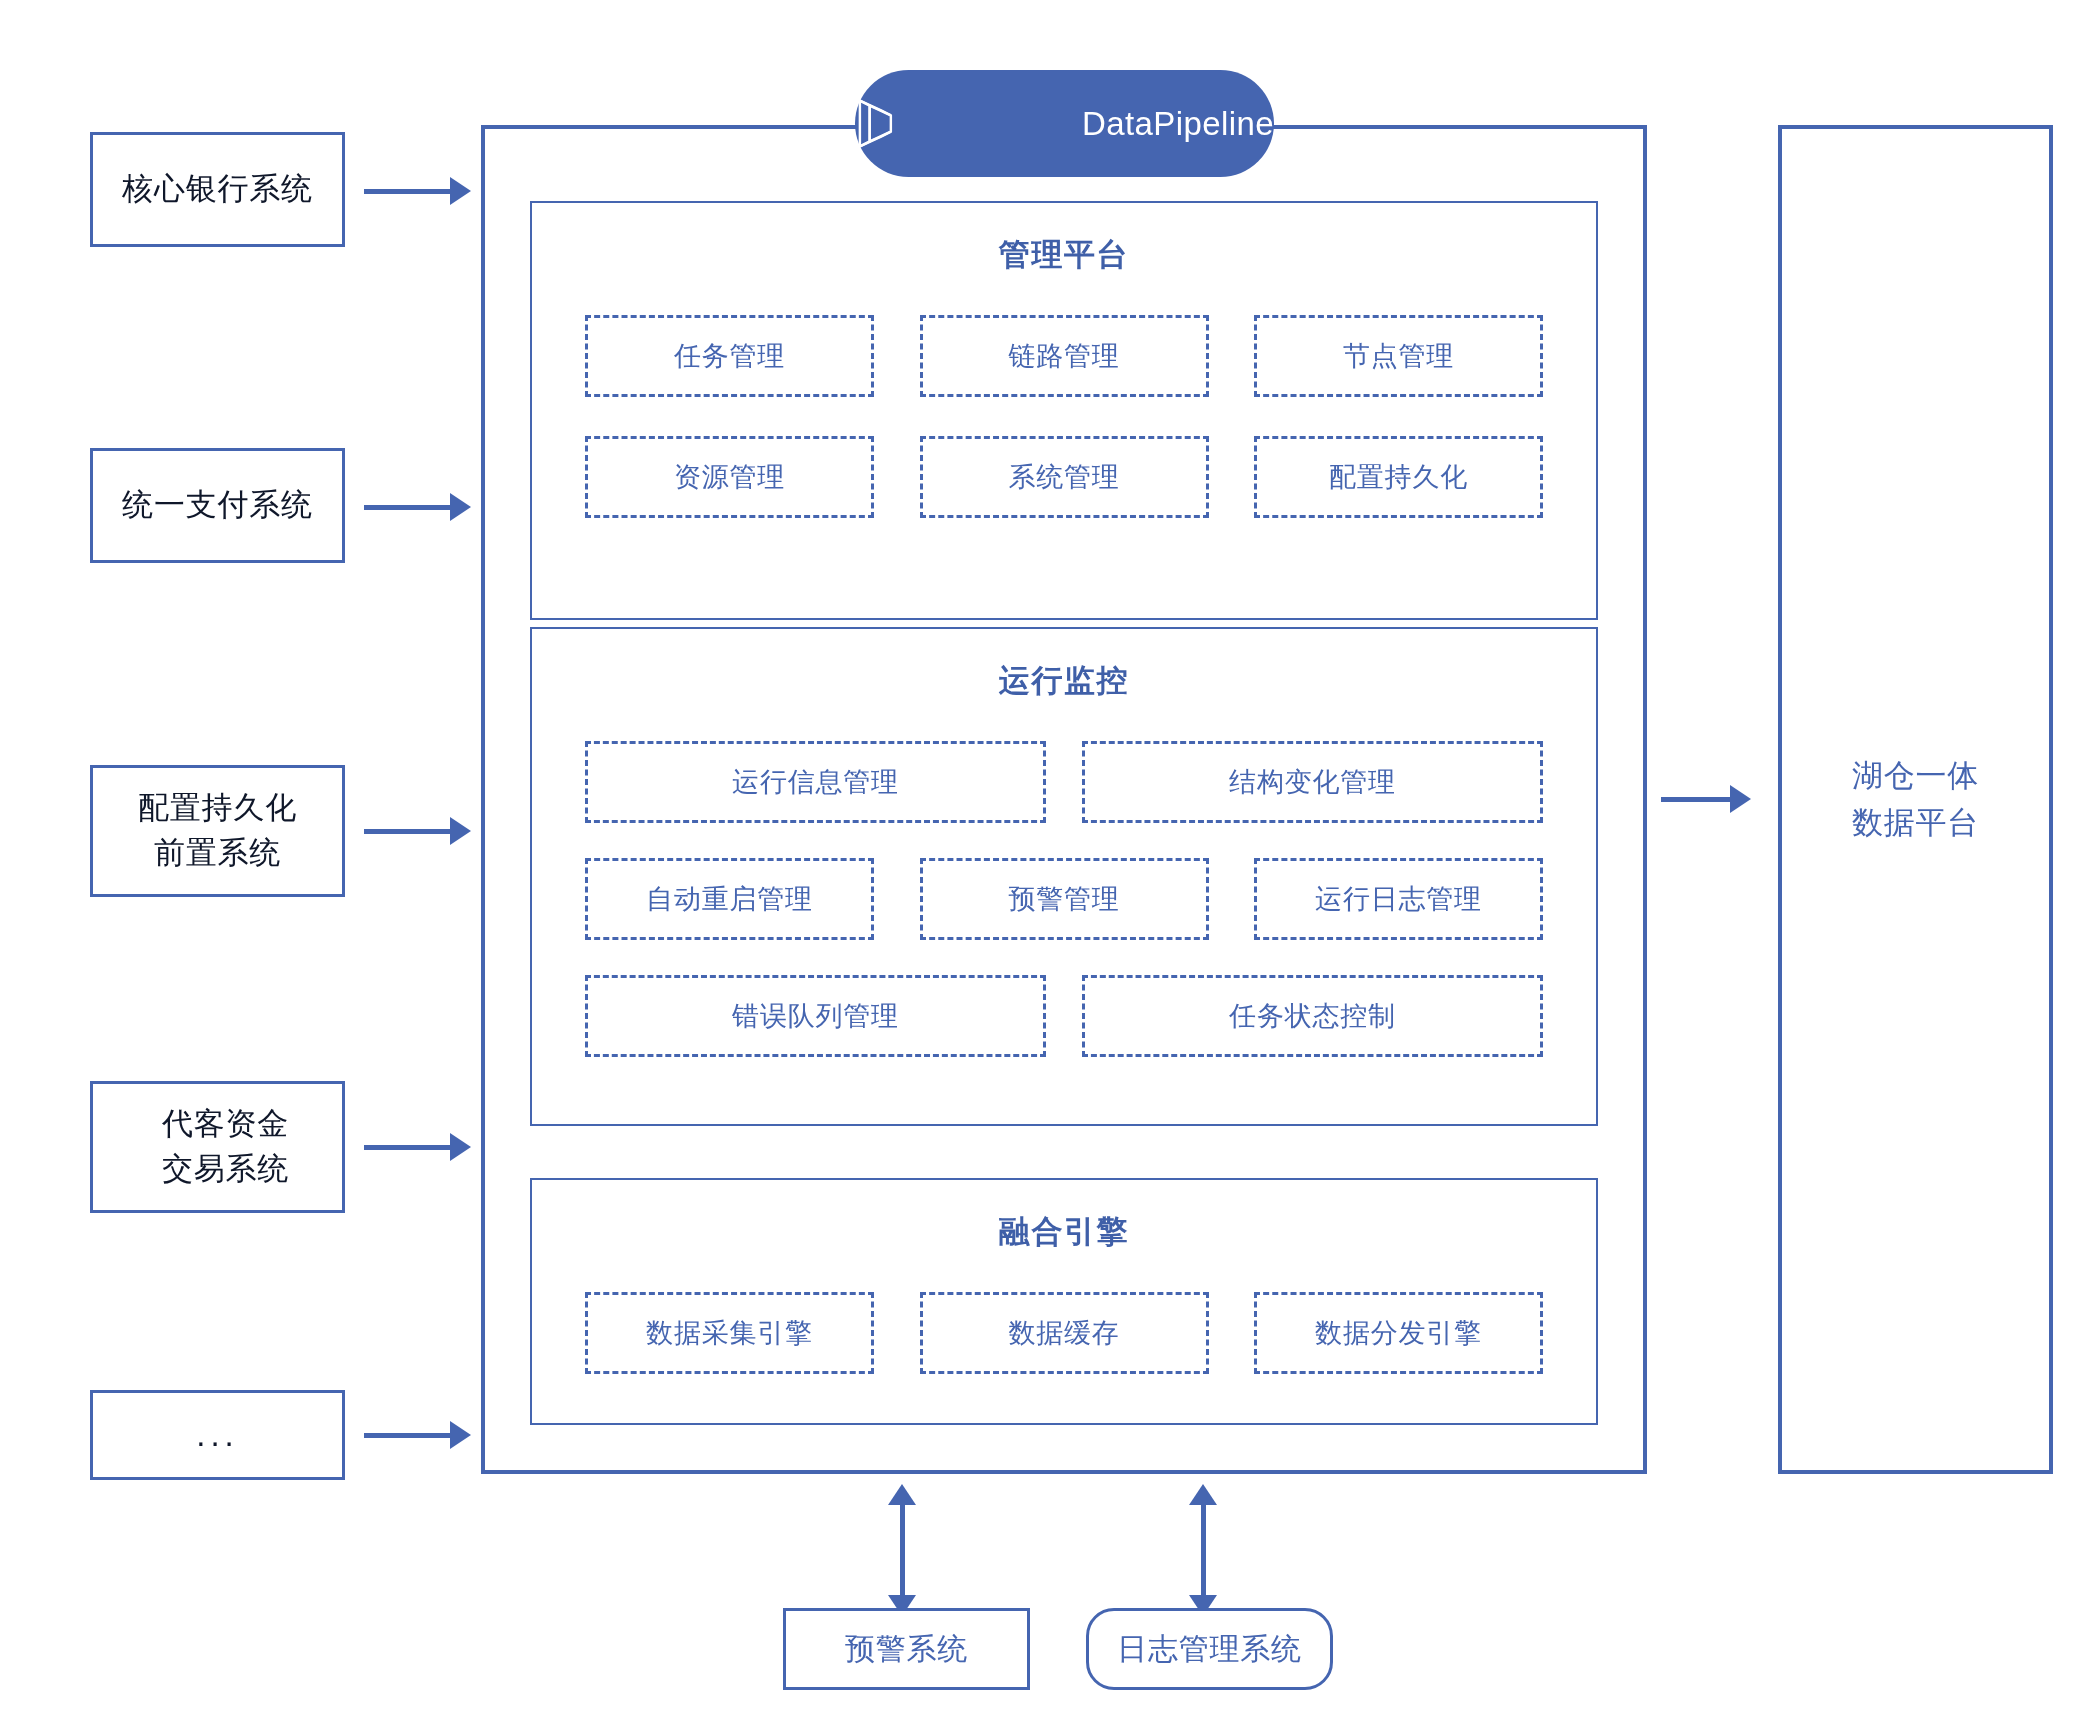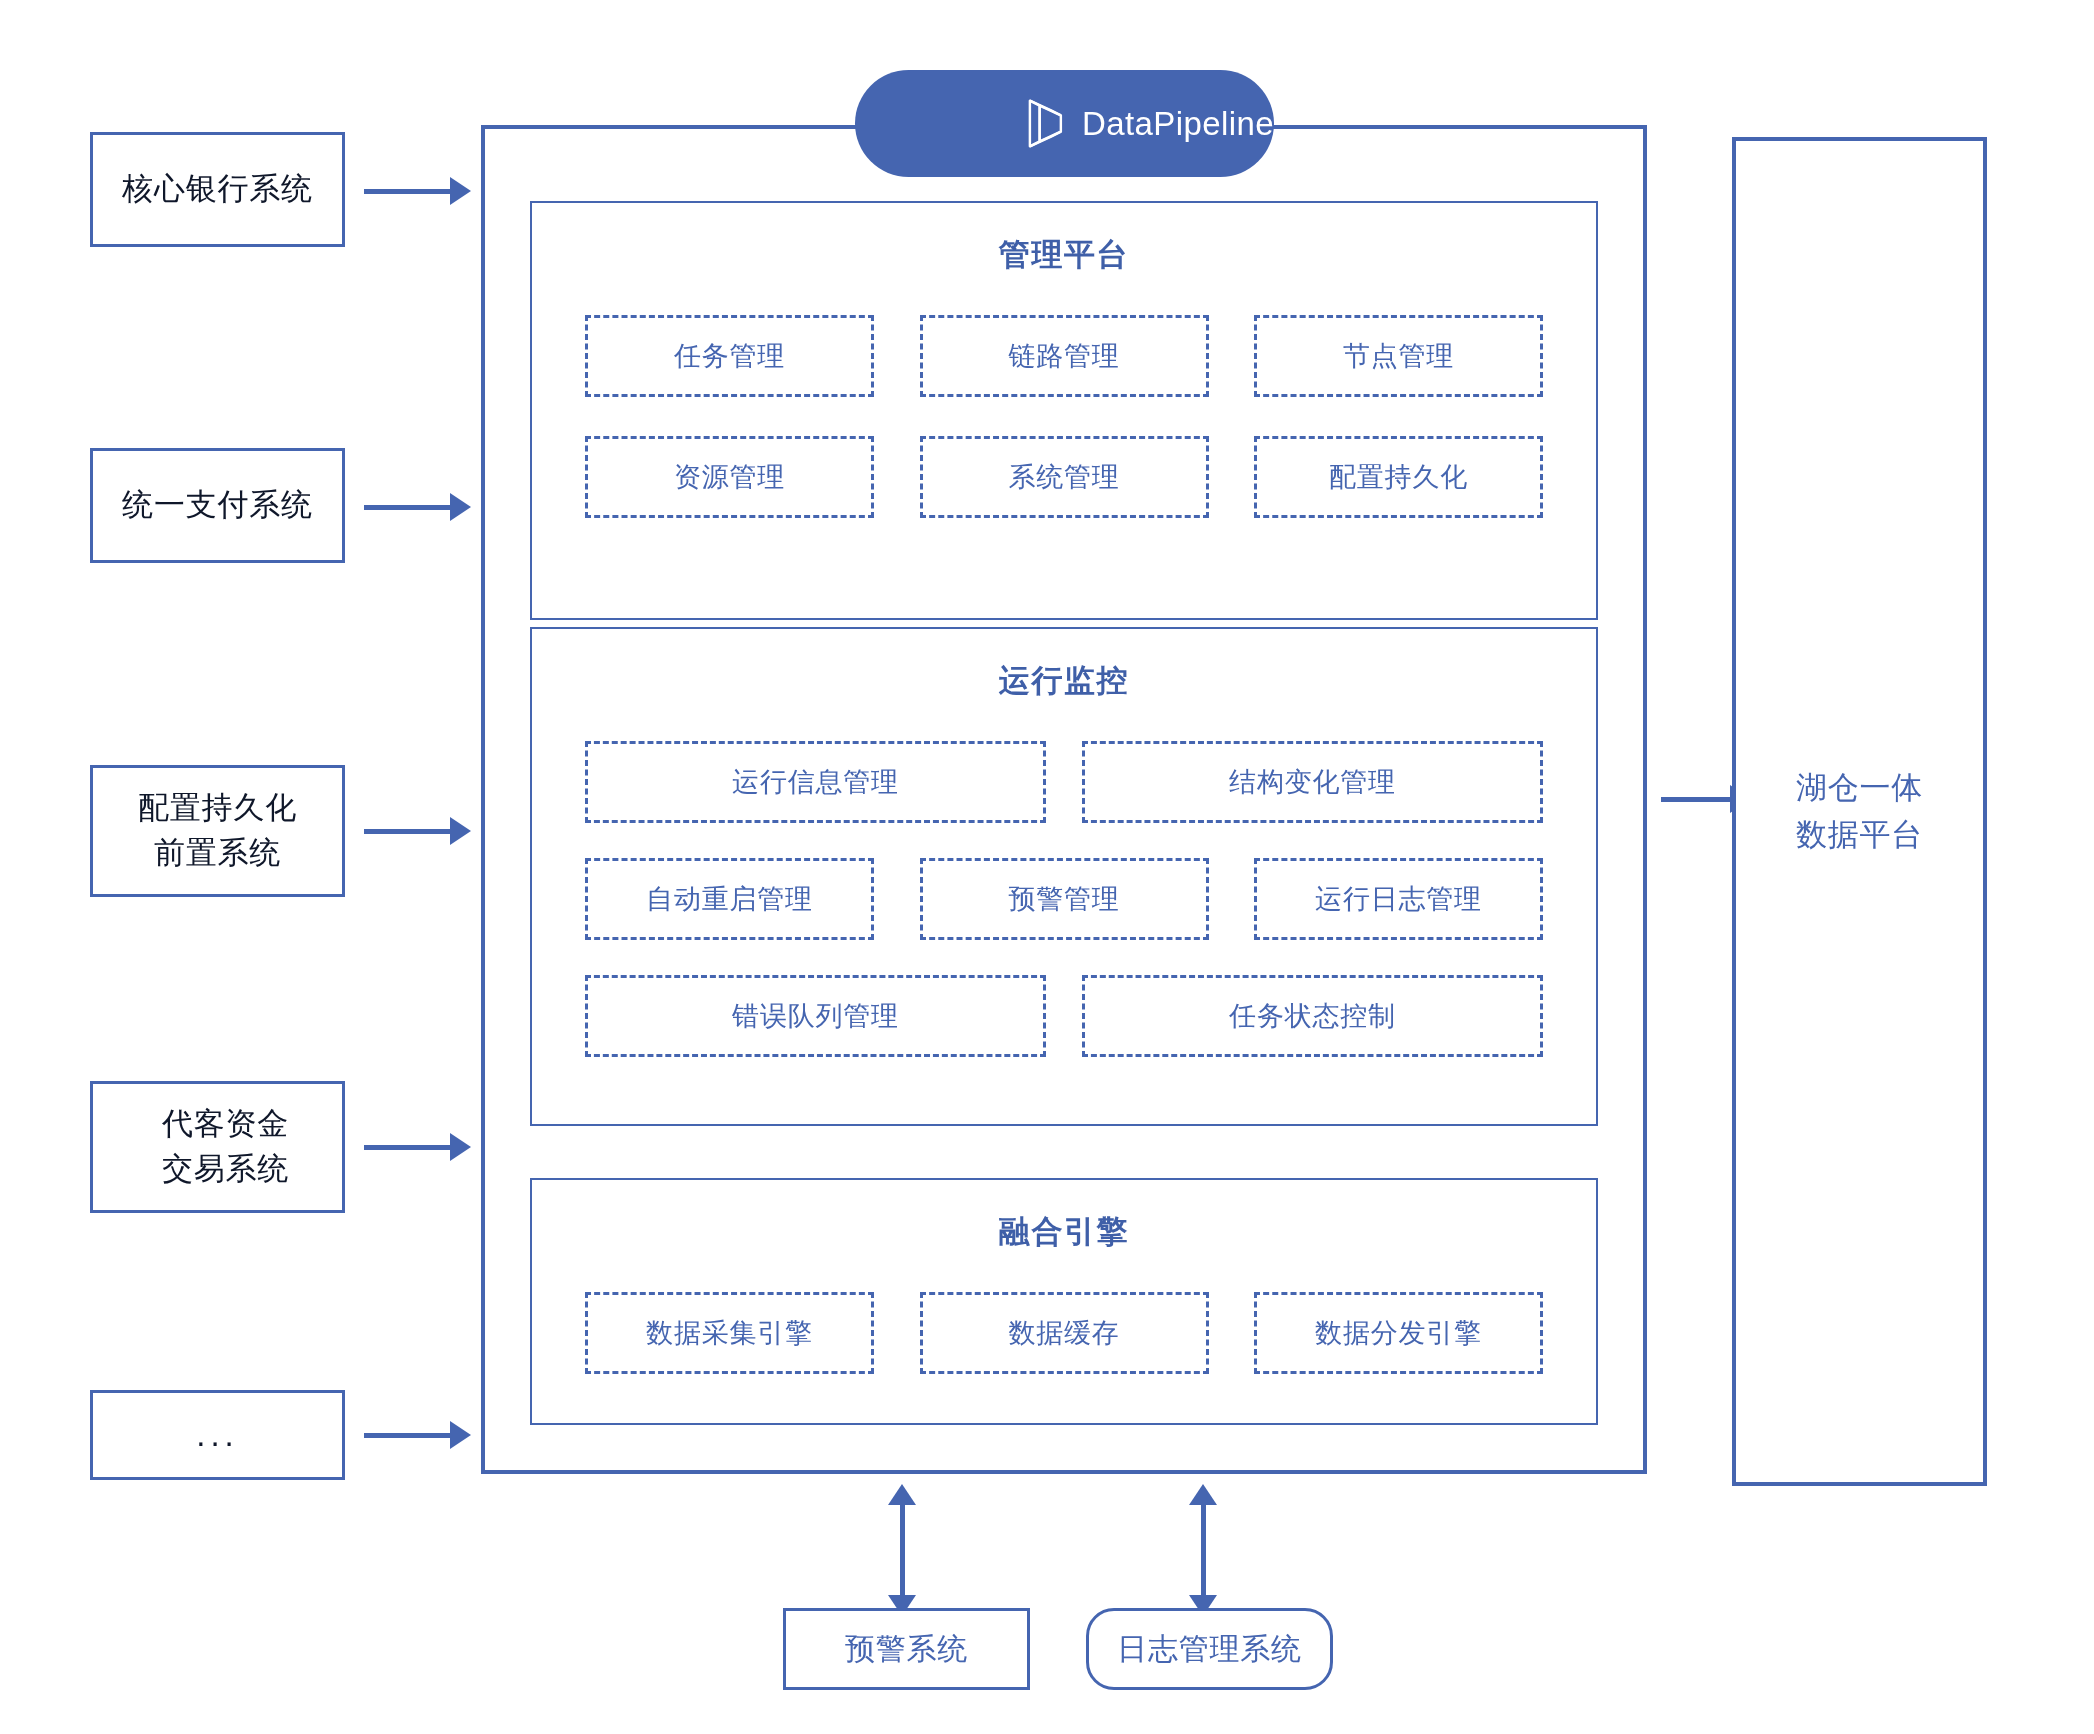--- a/index.html
+++ b/index.html
@@ -68,21 +68,21 @@
     border: 4.1px solid #4565b0;
     background: #ffffff;
   }
 
   
   .logo-pill {
     background: #4565b0;
     border-radius: 822px;
     display: flex;
     align-items: center;
-    justify-content: flex-end;
+    justify-content: space-between;
     gap: 13px;
     color: #ffffff;
     z-index: 5;
   }
   .logo-pill .logo-text {
     font-size: 33px;
     letter-spacing: 0.4px;
     color: #ffffff;
     font-weight: 400;
   }
@@ -289,21 +289,21 @@
       <span>数据分发引擎</span>
     </div>
   </div>
 </div>
 
 <div class="abs arrow-h" style="left:1661px; top:785px; width:90px; height:28px;">
   <div class="shaft"></div>
   <div class="head"></div>
 </div>
 
-<div class="abs sink-box" style="left:1732px; top:125px; width:255px; height:1349px;margin-top:12px;">
+<div class="abs sink-box" style="left:1778px; top:125px; width:275px; height:1349px;">
   <span>湖仓一体
 数据平台</span>
 </div>
 
 <div class="abs arrow-v2" style="left:888px; top:1484px; width:28px; height:132px;">
   <div class="head-up"></div>
   <div class="shaft-v"></div>
   <div class="head-dn"></div>
 </div>
 <div class="abs arrow-v2" style="left:1189px; top:1484px; width:28px; height:132px;">

